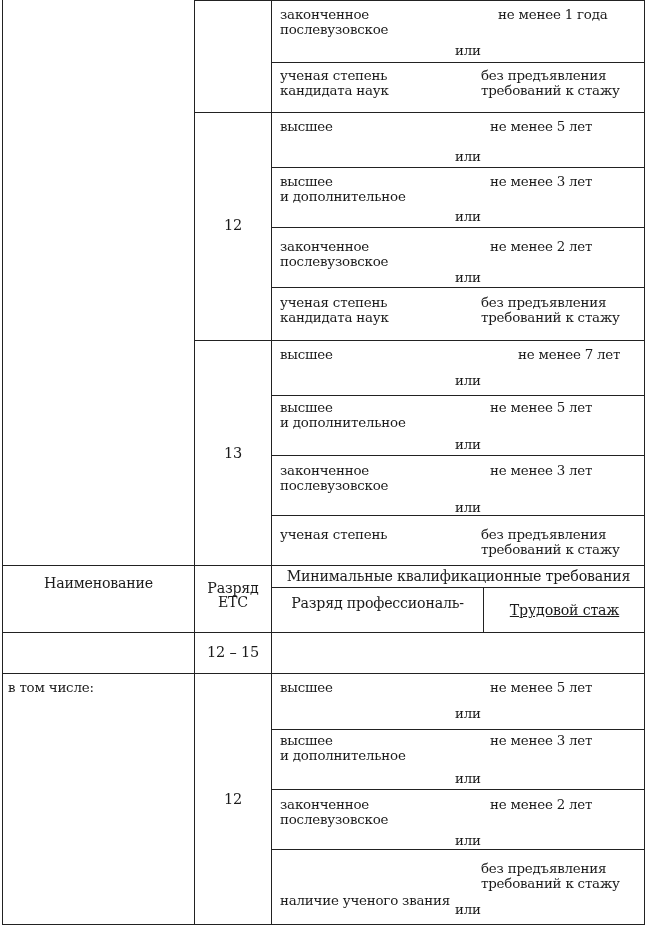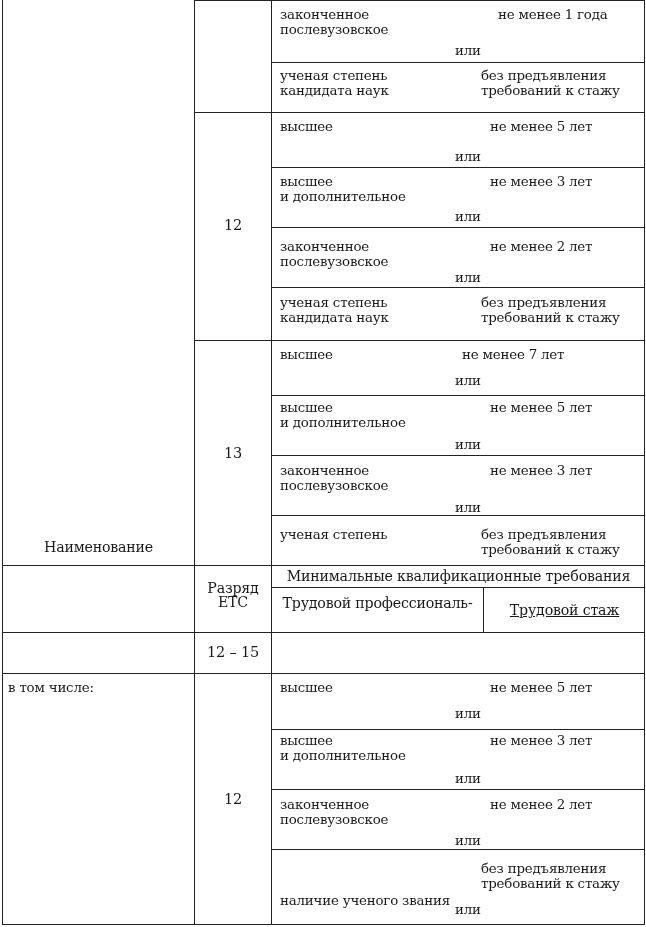--- a/index.html
+++ b/index.html
@@ -84,21 +84,21 @@
     <div>кандидата наук</div>
   </div>
   <div class="t" style="left:481px; top:295px;">
     <div>без предъявления</div>
     <div>требований к стажу</div>
   </div>
 
   <div class="t c num" style="left:195px; width:76px; top:446px;">13</div>
 
   <div class="t" style="left:280px; top:347px;">высшее</div>
-  <div class="t" style="left:462px; top:347px;">не менее 7 лет</div>
+  <div class="t" style="left:518px; top:347px;">не менее 7 лет</div>
   <div class="t" style="left:455px; top:373px;">или</div>
 
   <div class="t" style="left:280px; top:400px;">
     <div>высшее</div>
     <div>и дополнительное</div>
   </div>
   <div class="t" style="left:490px; top:400px;">не менее 5 лет</div>
   <div class="t" style="left:455px; top:437px;">или</div>
 
   <div class="t" style="left:280px; top:463px;">
@@ -107,30 +107,30 @@
   </div>
   <div class="t" style="left:490px; top:463px;">не менее 3 лет</div>
   <div class="t" style="left:455px; top:500px;">или</div>
 
   <div class="t" style="left:280px; top:527px;">ученая степень</div>
   <div class="t" style="left:481px; top:527px;">
     <div>без предъявления</div>
     <div>требований к стажу</div>
   </div>
 
-  <div class="t c hd" style="left:3px; width:191px; top:540px;">
+  <div class="t c hd" style="left:3px; width:191px; top:576px;">
     <div>Наименование</div>
   </div>
   <div class="t c hd" style="left:195px; width:76px; top:581px;">
     <div>Разряд</div>
     <div>ЕТС</div>
   </div>
   <div class="t c hd" style="left:272px; width:373px; top:569px;">Минимальные квалификационные требования</div>
   <div class="t c hd" style="left:272px; width:211px; top:596px;">
-    <div>Трудовой профессиональ-</div>
+    <div>Разряд профессиональ-</div>
   </div>
   <div class="t c hd" style="left:484px; width:161px; top:603px;text-decoration:underline;">Трудовой стаж</div>
 
   <div class="t c num" style="left:195px; width:76px; top:645px;">12 – 15</div>
 
   <div class="t" style="left:8px; top:680px;">в том числе:</div>
   <div class="t c num" style="left:195px; width:76px; top:792px;">12</div>
 
   <div class="t" style="left:280px; top:680px;">высшее</div>
   <div class="t" style="left:490px; top:680px;">не менее 5 лет</div>

